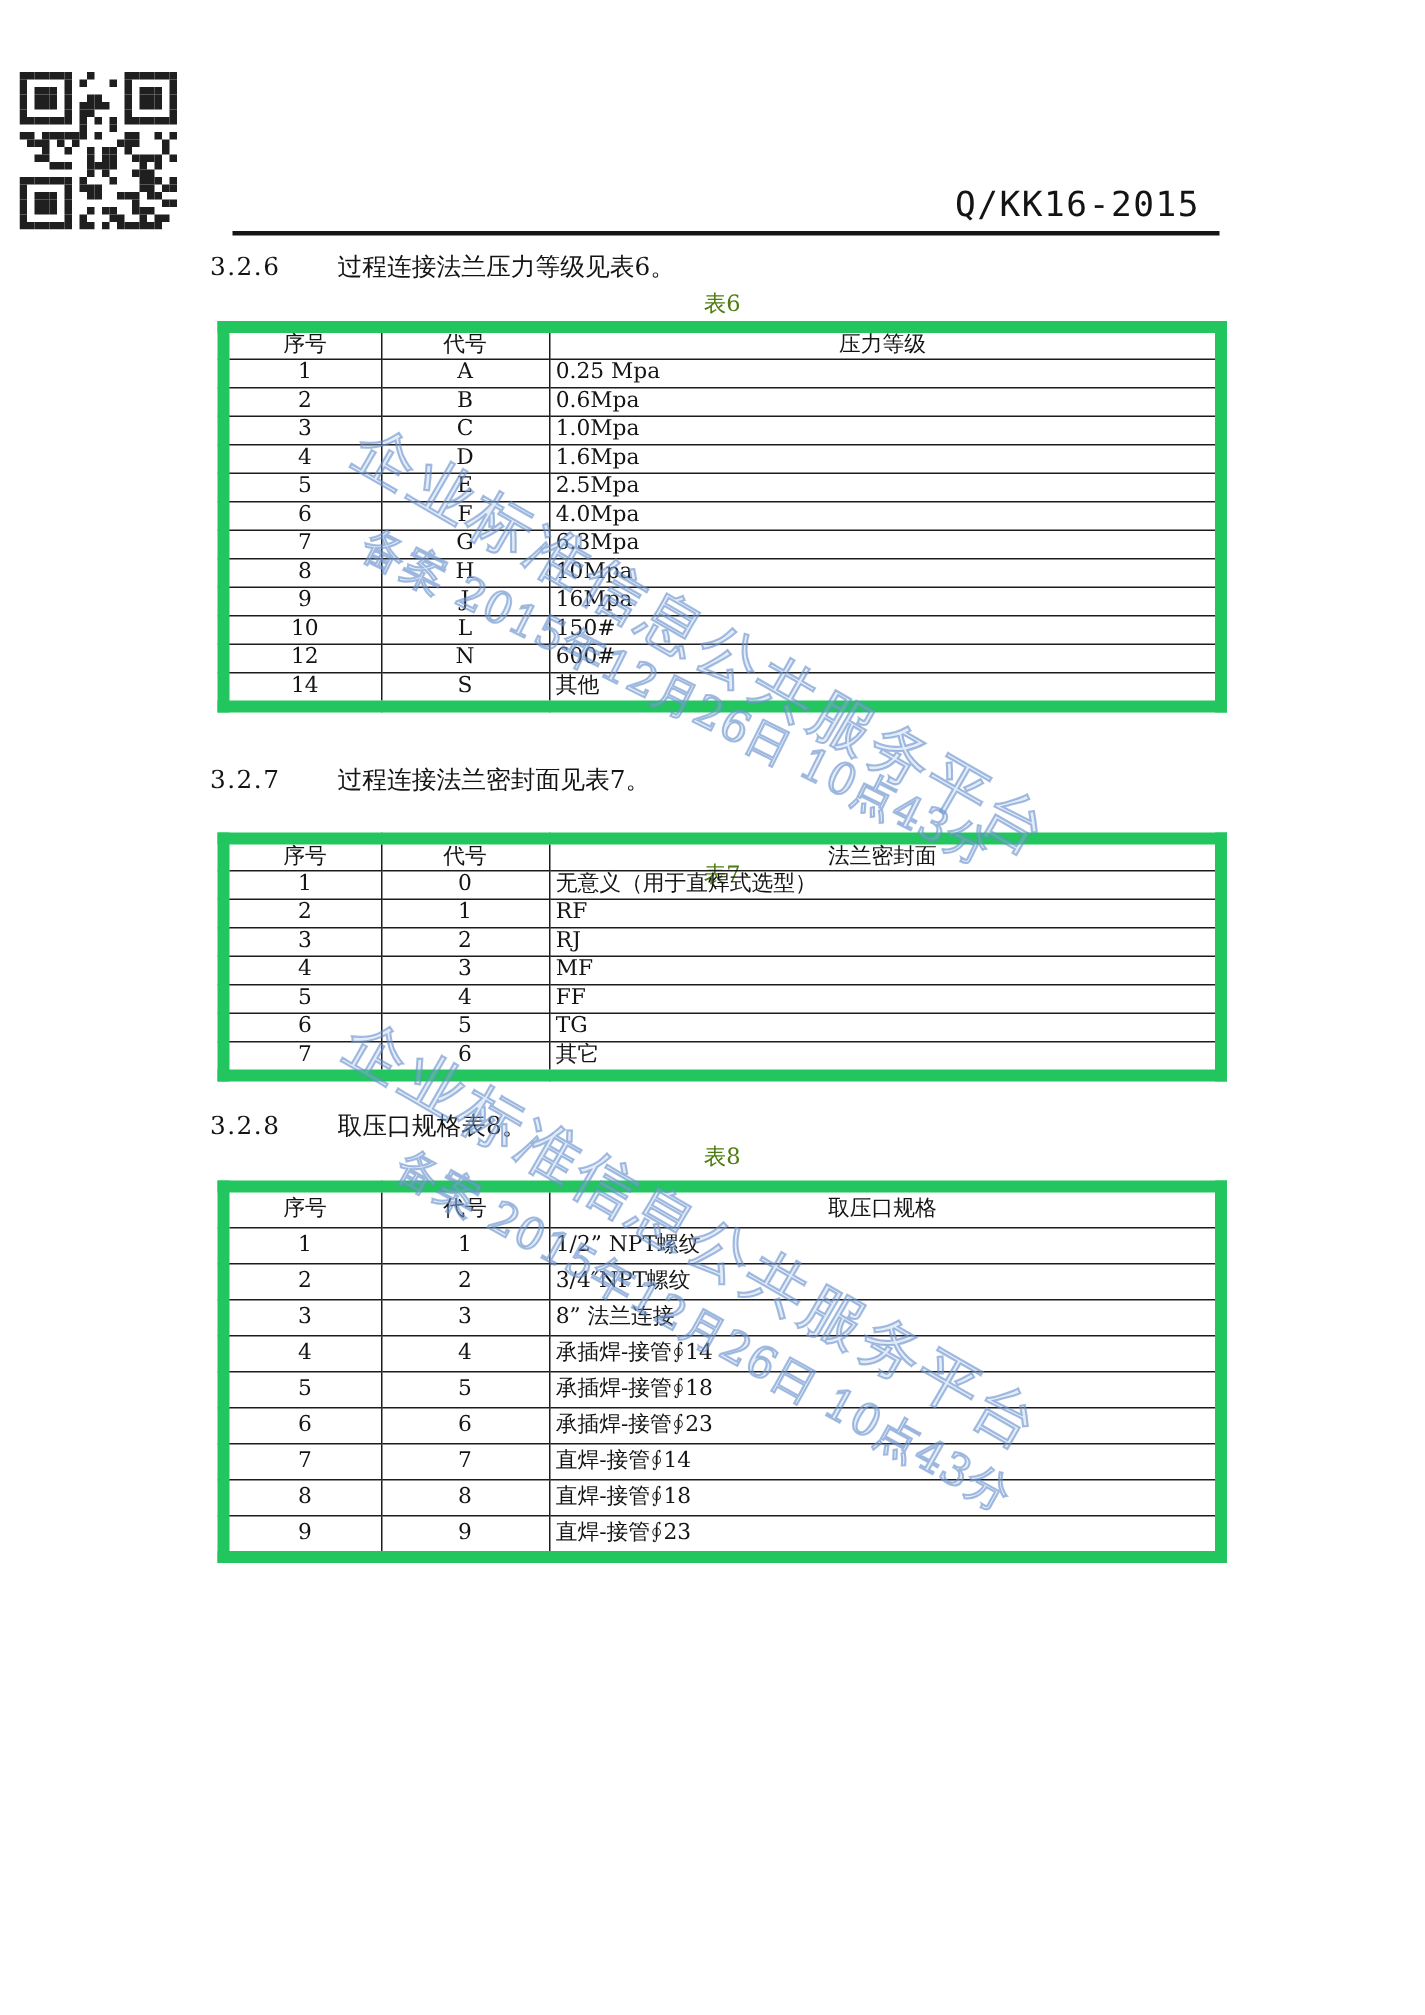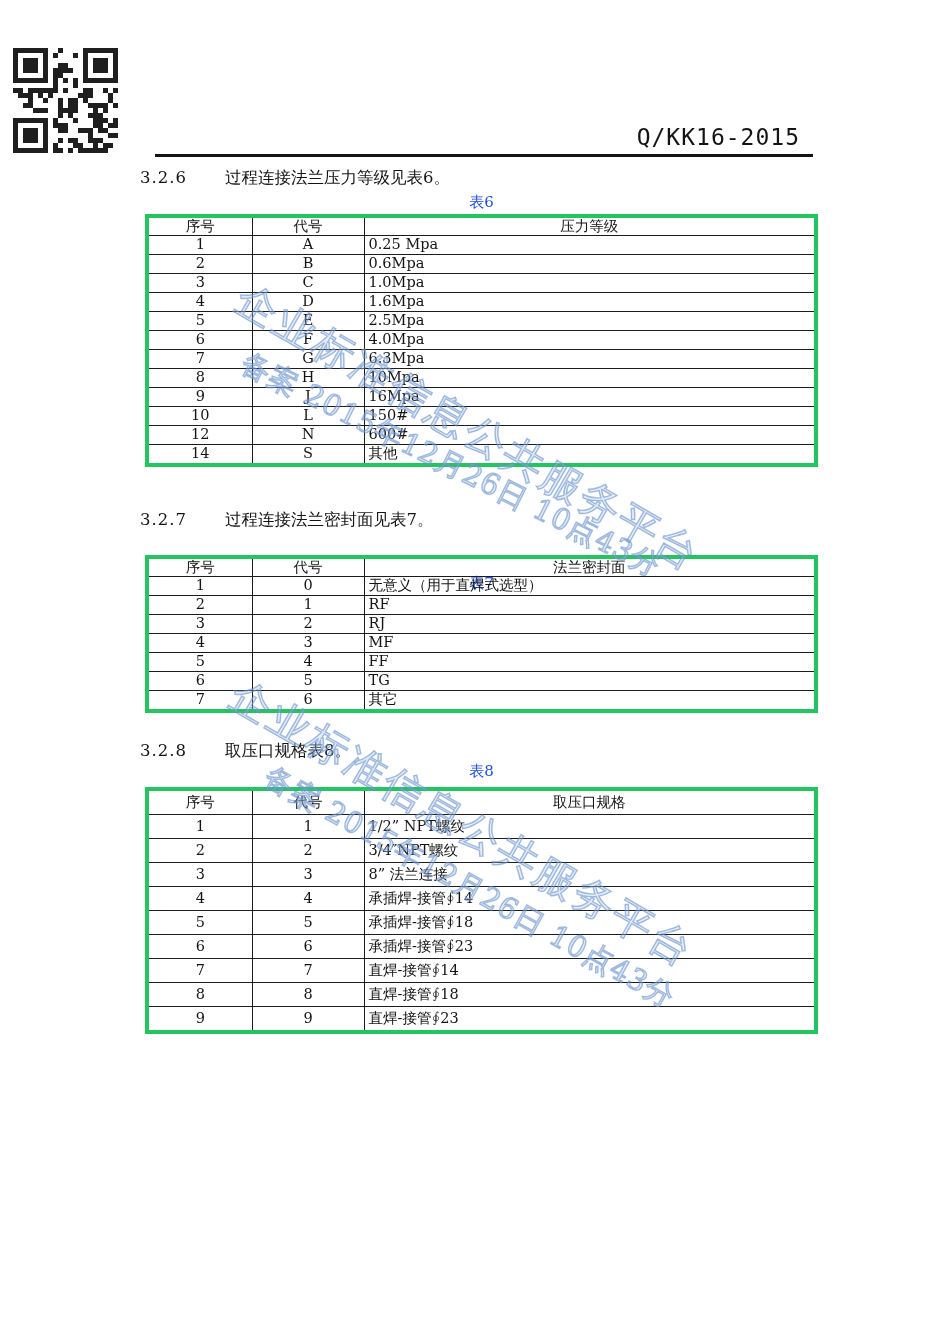--- a/index.html
+++ b/index.html
@@ -23,36 +23,36 @@
     color:#141414;white-space:nowrap;
   }
   .header-rule{position:absolute;left:155px;top:154px;width:658px;height:2.5px;background:#151515;}
   
   .section{position:absolute;left:140px;font-size:16.5px;white-space:nowrap;color:#141414;}
   .section .num{display:inline-block;margin-right:38px;letter-spacing:1px;}
   .sec-1{top:167px;}
   .sec-2{top:509px;}
   .sec-3{top:740px;}
   
-  .caption{position:absolute;left:145px;width:673px;text-align:center;font-size:15px;color:#1d4ed8;}
+  .caption{position:absolute;left:145px;width:673px;text-align:center;font-size:15px;color:#4d7c0f;}
   .cap-1{top:193px;}
   .cap-2{top:534px;margin-top:40px;}
   .cap-3{top:762px;}
   
   table.tbl{
     position:absolute;left:145px;width:673px;
     border-collapse:collapse;table-layout:fixed;
     font-size:14.5px;color:#141414;
   }
   .tbl-1{top:214px;}
   .tbl-2{top:555px;}
   .tbl-3{top:787px;}
   table.tbl col.c1{width:105px;}
   table.tbl col.c2{width:112px;}
-  table.tbl{border:4px solid #22c55e;}
+  table.tbl{border:8px solid #22c55e;}
   table.tbl th,table.tbl td{
     border:1.5px solid #1c1c1c;
     padding:0;text-align:center;vertical-align:middle;
     font-weight:normal;line-height:1.1;
     overflow:hidden;white-space:nowrap;
   }
   .tbl-1 th,.tbl-2 th{height:17px;}
   .tbl-1 td,.tbl-2 td{height:18px;}
   .tbl-3 th{height:23px;}
   .tbl-3 td{height:23px;}

